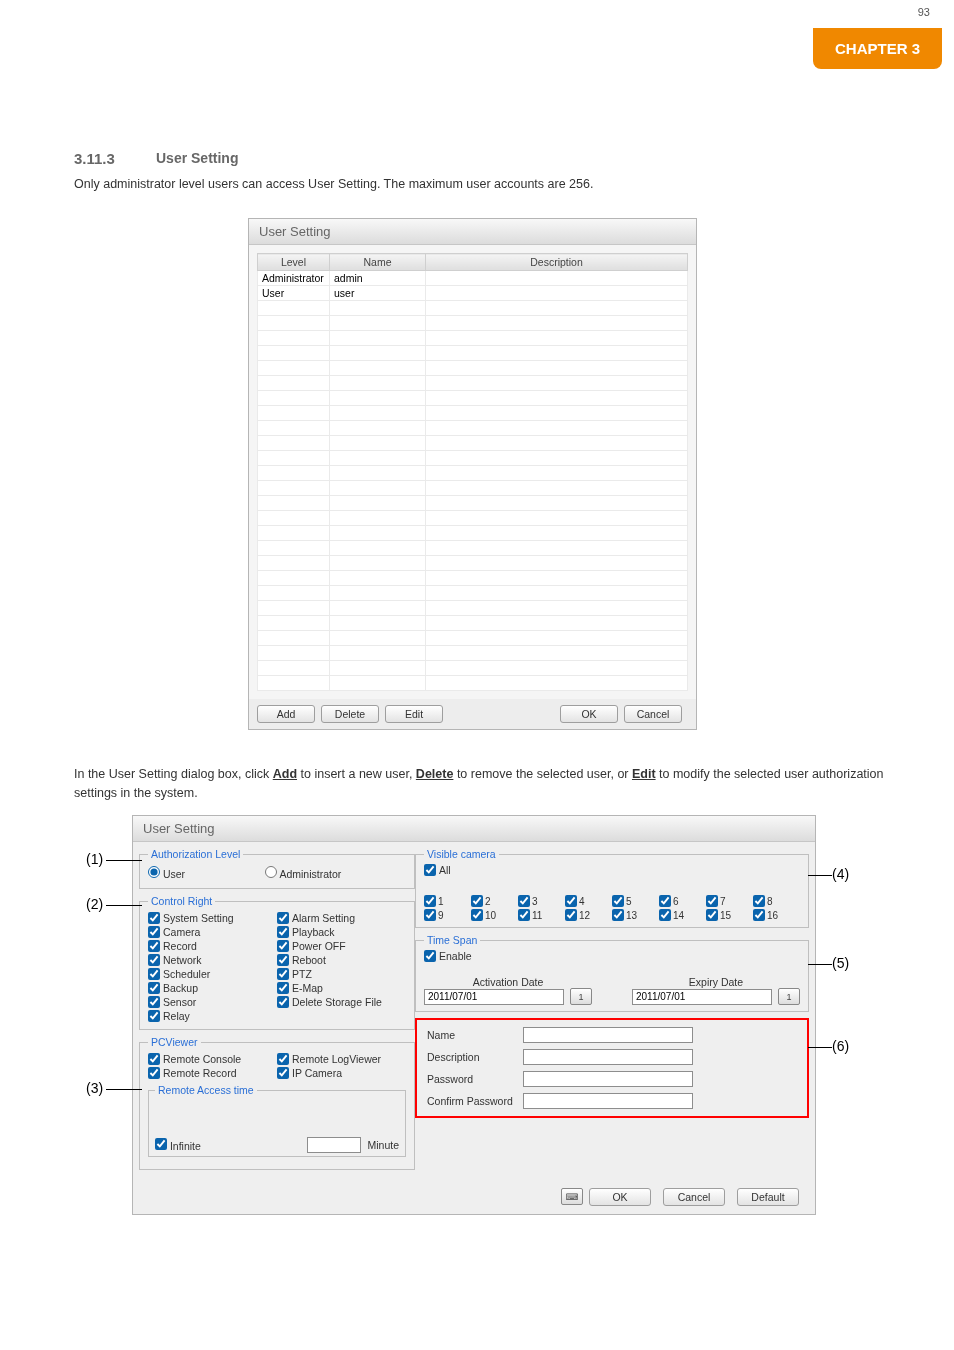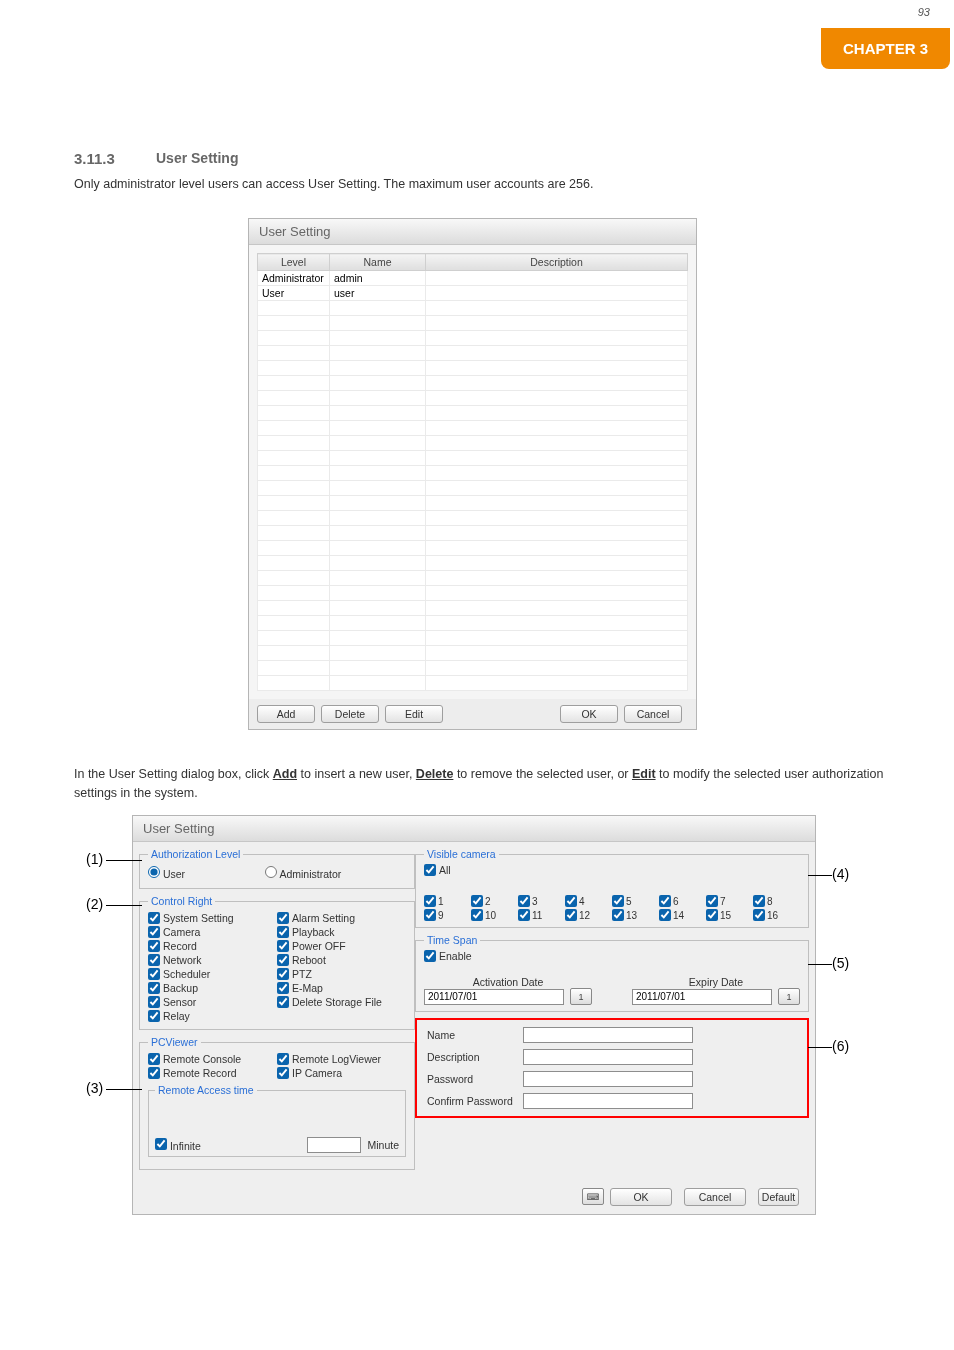--- a/index.html
+++ b/index.html
@@ -6,34 +6,33 @@
   body {
     font-family: Arial, sans-serif;
     background: #fff;
     width: 954px;
     height: 1350px;
     position: relative;
     color: #000;
   }
   .chapter-tab {
     position: absolute;
-    top: 28px; right: 4px;
+    top: 28px; right: 12px;
     background: #f08800;
     color: #fff;
     padding: 12px 22px;
     border-radius: 0 0 8px 8px;
     font-weight: bold;
     font-size: 15px;
   }
   .page-number {
     position: absolute;
     top: 6px; right: 24px;
     font-size: 11px;
     color: #555;
-    font-style: italic;
   }
   .section-number {
     position: absolute;
     left: 74px; top: 150px;
     font-weight: bold;
     color: #676767;
     font-size: 15px;
   }
   .section-title {
     position: absolute;
@@ -484,21 +483,21 @@
               </tr>
         </tbody>
           </table>
       </div>
     </div>
   </div>
   <div class="bottombar">
     <div class="iconkb">⌨</div>
     <div class="btn" style="width:62px">OK</div>
     <div class="btn" style="width:62px">Cancel</div>
-    <div class="btn" style="width:41px">Default</div>
+    <div class="btn" style="width:62px">Default</div>
   </div>
 </div>
 
 <div class="callout" style="left:86px;top:851px">(1)</div>
 <div class="line" style="left:106px;top:860px;width:36px"></div>
 <div class="callout" style="left:86px;top:896px">(2)</div>
 <div class="line" style="left:106px;top:905px;width:36px"></div>
 <div class="callout" style="left:86px;top:1080px">(3)</div>
 <div class="line" style="left:106px;top:1089px;width:36px"></div>
 <div class="callout" style="left:832px;top:866px">(4)</div>

